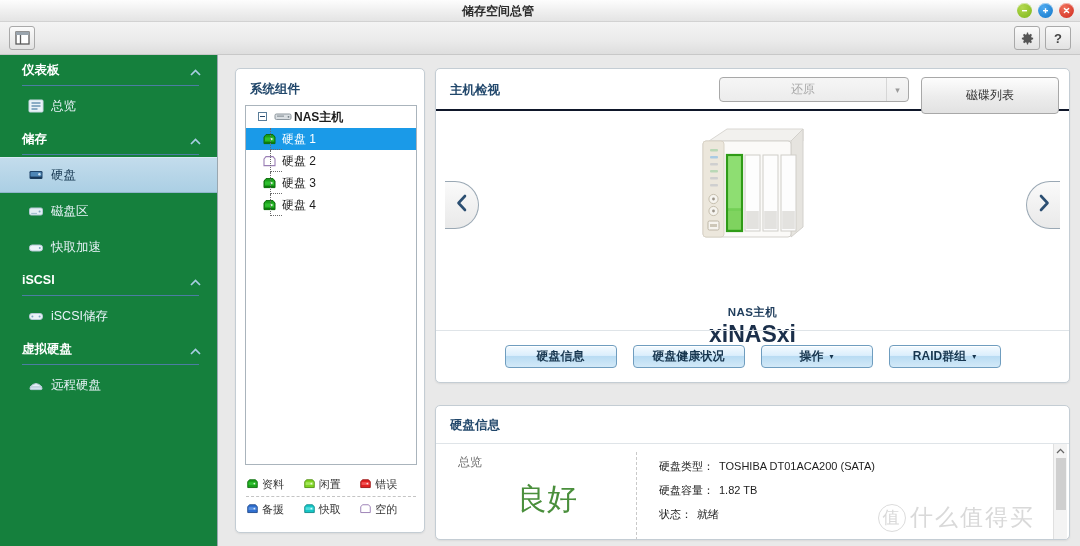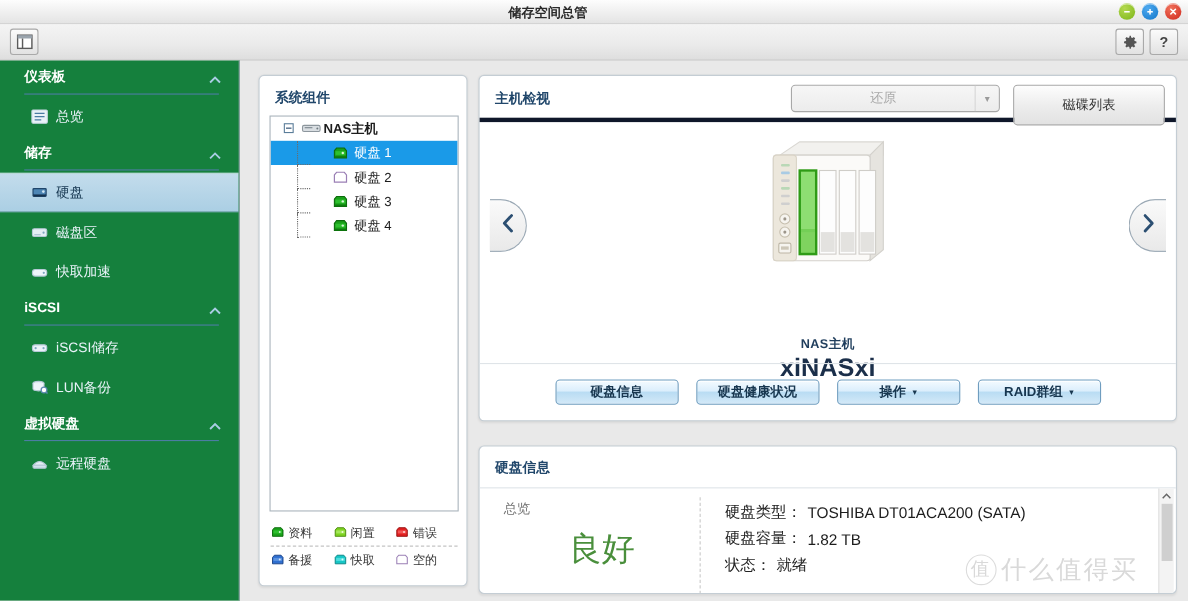--- a/index.html
+++ b/index.html
@@ -88,21 +88,21 @@
   .treepanel { left: 235px; top: 68px; width: 190px; height: 465px; }
   .tree-box {
     position: absolute; left: 9px; top: 36px; width: 172px; height: 360px;
     background: #fff; border: 1px solid #aab4bc; overflow: hidden;
   }
   .tree-row {
     height: 22px; display: flex; align-items: center; font-size: 12px;
     color: #1c1c1c; position: relative; white-space: nowrap;
   }
   .tree-row.root { padding-left: 28px; gap: 6px; font-weight: bold; }
-  .tree-row.child { padding-left: 56px; gap: 6px; }
+  .tree-row.child { padding-left: 16px; gap: 6px; }
   .tree-row.sel { background: #1a9ae8; color: #fff; }
   .tree-toggle {
     position: absolute; left: 12px; top: 6px; width: 9px; height: 9px;
     border: 1px solid #5a7d99; background: #fff;
   }
   .tree-toggle::before {
     content: ""; position: absolute; left: 1px; top: 3px;
     width: 5px; height: 1px; background: #26486b;
   }
   .elbow {
@@ -116,21 +116,21 @@
     font-size: 11px; color: #333;
   }
   .legend-row { display: flex; align-items: center; height: 22px; }
   .legend-cell { display: flex; align-items: center; gap: 3px; width: 57px; }
   .legend-sep { height: 1px; border-top: 1px dashed #c4c4c4; margin: 1px 0; }
   .legend-ico { width: 13px; height: 12px; flex: none; }
 
   
   .hostpanel { left: 435px; top: 68px; width: 635px; height: 315px; }
   .hp-head {
-    position: relative; height: 42px; border-bottom: 4px solid #0f172a;
+    position: relative; height: 42px; border-bottom: 2px solid #0f172a;
   }
   .hp-head .panel-title { padding-top: 13px; }
   .btn {
     font-family: "Liberation Sans", sans-serif; font-size: 12px;
     border-radius: 4px; display: flex; align-items: center; justify-content: center;
   }
   .btn-grey {
     background: linear-gradient(to bottom, #fdfdfd, #ececec 55%, #e2e2e2);
     border: 1px solid #a8a8a8; color: #333;
   }
@@ -178,21 +178,21 @@
   
   .infopanel { left: 435px; top: 405px; width: 635px; height: 135px; overflow: hidden; }
   .ip-head { height: 38px; border-bottom: 1px solid #dfe4e8; }
   .ip-head .panel-title { padding-top: 11px; }
   .ip-body { position: relative; height: 96px; display: flex; }
   .ip-left { width: 200px; padding: 10px 0 0 22px; }
   .ip-left .lbl { font-size: 12px; color: #707070; }
   .ip-left .status { font-size: 30px; color: #4a8f3c; text-align: center; margin-top: 8px; }
   .ip-divider { width: 1px; border-left: 1px dashed #c9c9c9; margin: 8px 0 0 0; }
   .ip-right { flex: 1; padding: 10px 0 0 22px; }
-  .ip-row { font-size: 14px; color: #1d1d1d; height: 24px; display: flex; align-items: center; gap: 5px; }
+  .ip-row { font-size: 11px; color: #1d1d1d; height: 24px; display: flex; align-items: center; gap: 5px; }
   .ip-row .k { color: #222; }
   .scrollbar {
     position: absolute; right: 2px; top: 0; width: 14px; height: 96px;
     background: #f3f3f3; border-left: 1px solid #e0e0e0;
   }
   .sb-arrow { height: 14px; display: flex; align-items: center; justify-content: center; font-size: 8px; color: #666; }
   .sb-thumb { position: absolute; top: 14px; left: 2px; width: 10px; height: 52px; background: #cfcfcf; }
 
   .watermark {
     position: absolute; right: 34px; bottom: 6px;
@@ -320,31 +320,20 @@
   <div class="nav-rule"></div>
   <div class="nav-item">
     <span class="nav-ico">
       <svg width="16" height="14" viewBox="0 0 16 14">
           <rect x="1.5" y="4.5" width="13" height="6" rx="2.4" fill="#eaf2f8" stroke="#b6c9d7"></rect>
           <circle cx="4.4" cy="7.5" r="1" fill="#7fa6c1"></circle>
           <circle cx="11.6" cy="7.5" r="1" fill="#7fa6c1"></circle>
         </svg>
     </span>
     <span>iSCSI储存</span>
-  </div>
-  <div class="nav-item">
-    <span class="nav-ico">
-      <svg width="16" height="14" viewBox="0 0 16 14">
-          <ellipse cx="7" cy="3.5" rx="5" ry="1.8" fill="#e4eef5" stroke="#b6c9d7"></ellipse>
-          <path d="M2 3.5 v5 a5 1.8 0 0 0 10 0 v-5" fill="#eef5fa" stroke="#b6c9d7"></path>
-          <circle cx="12" cy="9.6" r="2.6" fill="#fff" stroke="#5d8ab0" stroke-width="1.2"></circle>
-          <line x1="13.8" y1="11.4" x2="15.2" y2="12.8" stroke="#5d8ab0" stroke-width="1.4"></line>
-        </svg>
-    </span>
-    <span>LUN备份</span>
   </div>
 
   <div class="nav-group-hdr">
     <span>虚拟硬盘</span>
     <span class="chev">
       <svg width="11" height="7" viewBox="0 0 11 7">
           <path d="M1 6 L5.5 1.5 L10 6" stroke="#a9cde4" stroke-width="1.7" fill="none"></path>
         </svg>
     </span>
   </div>

